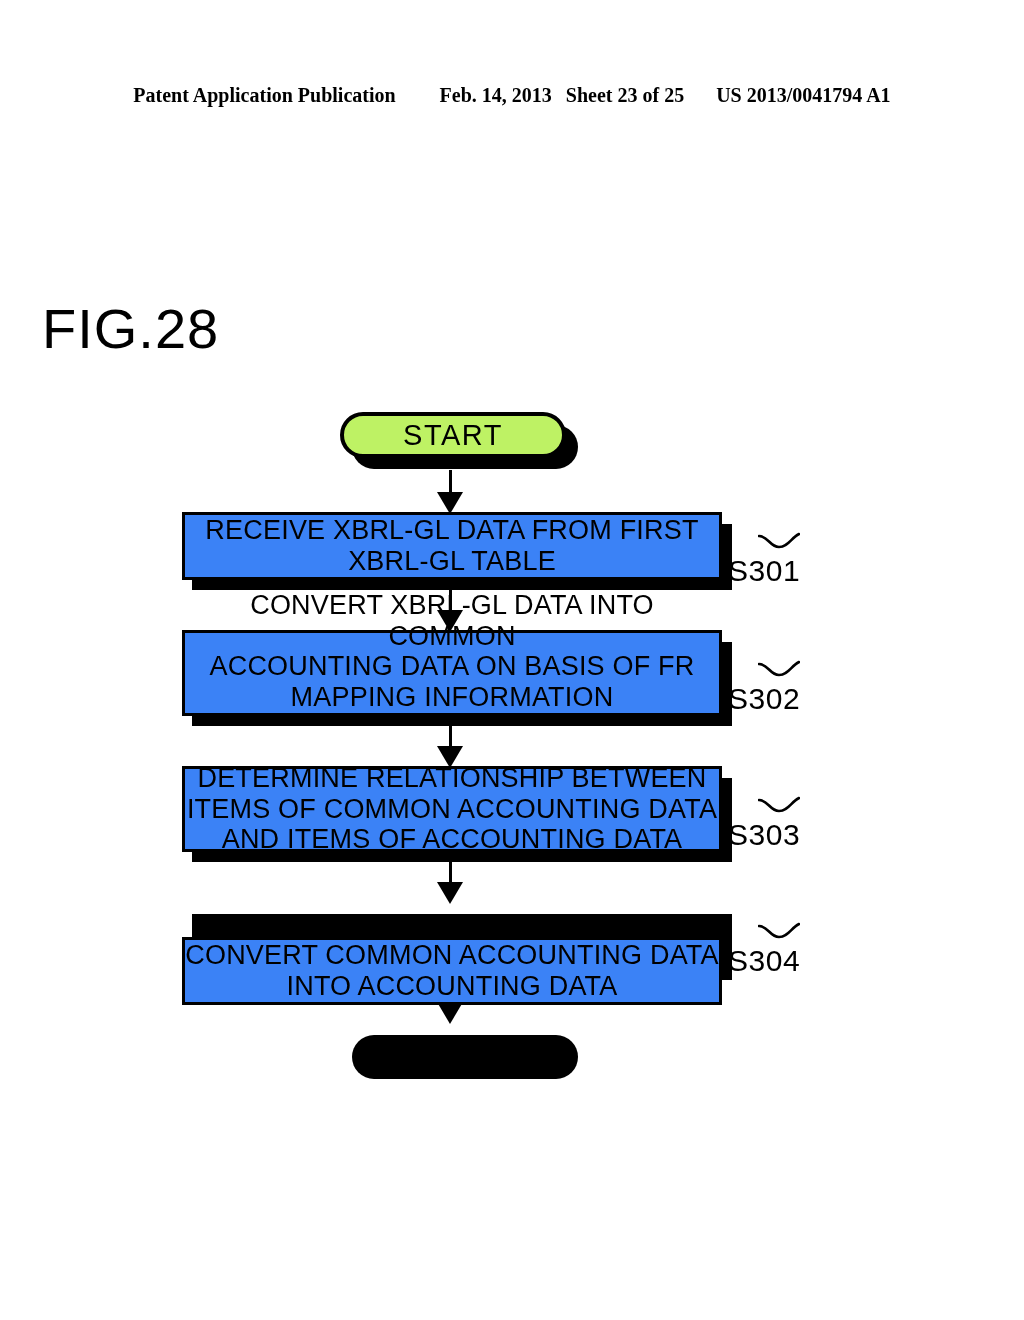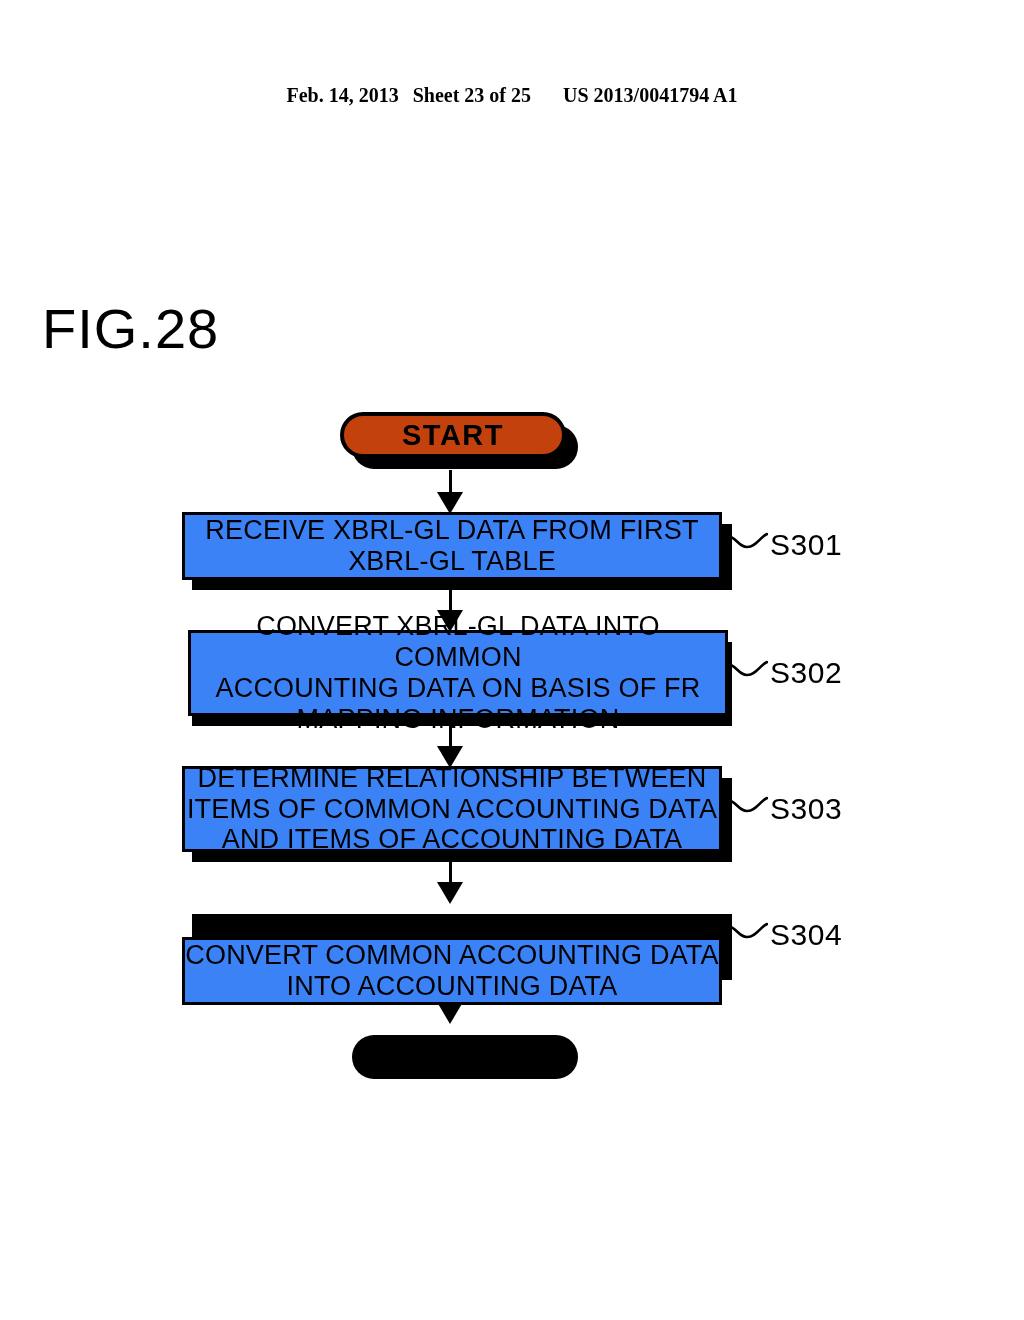--- a/index.html
+++ b/index.html
@@ -58,28 +58,27 @@
     width: 1024px;
     height: 1320px;
   }
 
   
   .terminator {
     position: absolute;
     box-sizing: border-box;
     border: 4px solid #000;
     border-radius: 999px;
-    background: #c2410c;
+    background: #bef264;
     display: flex;
     align-items: center;
     justify-content: center;
     font-size: 29px;
     letter-spacing: 1.5px;
     z-index: 3;
-    font-weight: bold;
   }
   .terminator-shadow {
     position: absolute;
     background: #000;
     border-radius: 999px;
     z-index: 2;
   }
 
   
   .process {
@@ -128,34 +127,36 @@
     border-left: 13px solid transparent;
     border-right: 13px solid transparent;
     border-top: 22px solid #000;
   }
 
   
   .callout {
     position: absolute;
     z-index: 4;
     display: flex;
-    align-items: flex-start;
+    align-items: flex-end;
+    flex-direction: column;
   }
   .callout svg { display: block; }
   .callout .callout-text {
     font-size: 30px;
     letter-spacing: 0.5px;
     margin-left: 2px;
     white-space: nowrap;
   }
 </style>
 </head>
 <body>
 
 <div class="page-header">
+  <span class="hdr-pub">Patent Application Publication</span>
   <span class="hdr-date">Feb. 14, 2013</span>
   <span class="hdr-sheet">Sheet 23 of 25</span>
   <span class="hdr-pat">US 2013/0041794 A1</span>
 </div>
 
 <div class="fig-title">FIG.28</div>
 
 <div class="flow">
 
   <div class="terminator-shadow" style="left:352px; top:425px; width:226px; height:44px;"></div>
@@ -179,21 +180,21 @@
     </svg>
     <span class="callout-text">S301</span>
   </div>
 
   <div class="connector" style="left:437px; top:590px; width:26px; height:42px;">
     <div class="stem" style="height:24px;"></div>
     <div class="head"></div>
   </div>
 
   <div class="process-shadow" style="left:192px; top:642px; width:540px; height:84px;"></div>
-  <div class="process" style="left:188px; top:630px; width:540px; height:86px;">
+  <div class="process" style="left:182px; top:630px; width:540px; height:86px;align-items:flex-end;">
     <div class="process-text">CONVERT XBRL-GL DATA INTO COMMON
 ACCOUNTING DATA ON BASIS OF FR
 MAPPING INFORMATION</div>
   </div>
   <div class="callout" style="left:726px; top:656px;">
     <svg width="42" height="26" viewBox="0 0 42 26" aria-hidden="true">
       <path d="M1 8 C10 8, 12 19, 21 19 C30 19, 33 10, 41 6" fill="none" stroke="#000" stroke-width="2.6" stroke-linecap="round"></path>
     </svg>
     <span class="callout-text">S302</span>
   </div>

